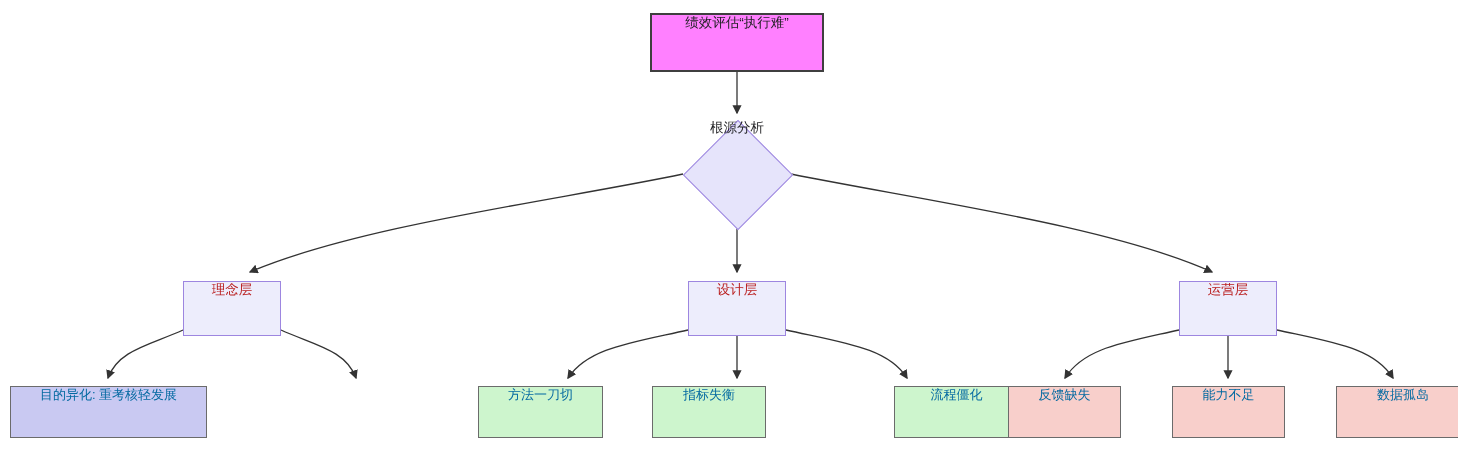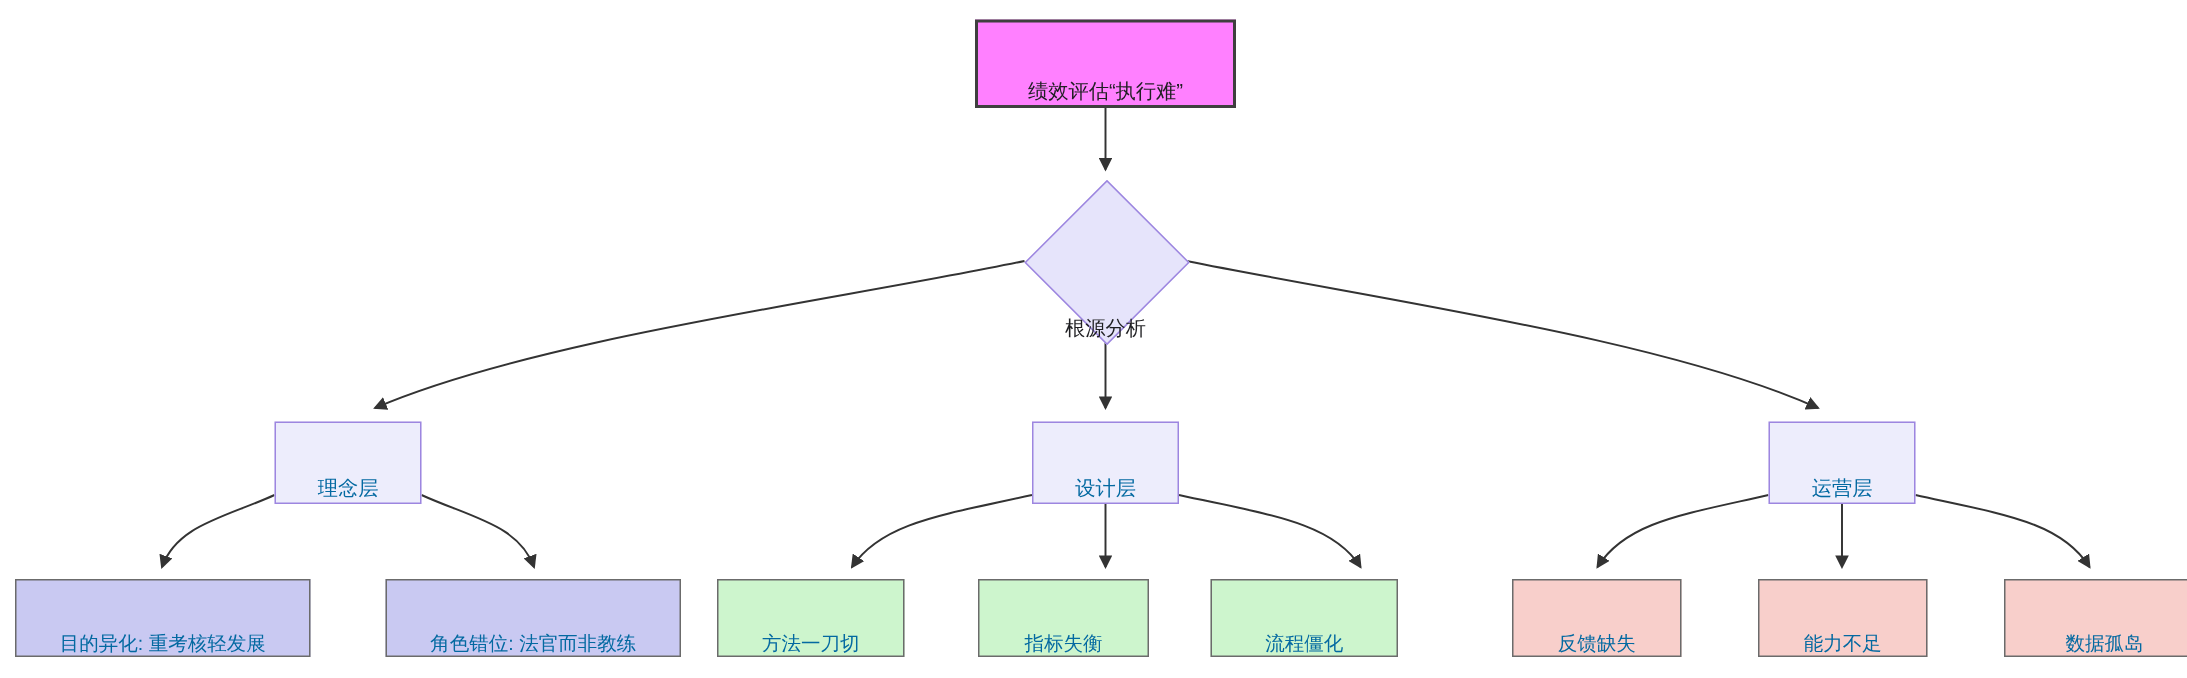--- a/index.html
+++ b/index.html
@@ -20,21 +20,21 @@
     left: 0;
     top: 0;
     width: 1458px;
     height: 452px;
     pointer-events: none;
   }
   .node {
     position: absolute;
     box-sizing: border-box;
     display: flex;
-    align-items: flex-end;
+    align-items: flex-start;
     justify-content: center;
     text-align: center;
     line-height: 1.25;
     white-space: nowrap;
   }
   .node-label {
     display: block;
     pointer-events: none;
   }
 
@@ -79,21 +79,21 @@
     z-index: 2;
   }
 
   
   .node.tier2 {
     top: 281px;
     width: 98px;
     height: 55px;
     background: #ededfc;
     border: 1.3px solid #9d86e0;
-    color: #0369a1;
+    color: #b91c1c;
     font-size: 13.5px;
   }
 
   
   .node.leaf {
     top: 386px;
     height: 52px;
     font-size: 13px;
     color: #0369a1;
   }
@@ -152,31 +152,28 @@
   <div class="node tier2" style="left:688px">
     <span class="node-label">设计层</span>
   </div>
   <div class="node tier2" style="left:1179px">
     <span class="node-label">运营层</span>
   </div>
 
   <div class="node leaf cat-blue" style="left:10px;width:197px">
     <span class="node-label">目的异化: 重考核轻发展</span>
   </div>
-  <div class="node leaf cat-blue" style="left:257px;width:197px">
-    <span class="node-label">角色错位: 法官而非教练</span>
-  </div>
 
   <div class="node leaf cat-green" style="left:478px;width:125px">
     <span class="node-label">方法一刀切</span>
   </div>
   <div class="node leaf cat-green" style="left:652px;width:114px">
     <span class="node-label">指标失衡</span>
   </div>
-  <div class="node leaf cat-green" style="left:807px;width:125px">
+  <div class="node leaf cat-green" style="left:894px;width:125px">
     <span class="node-label">流程僵化</span>
   </div>
 
   <div class="node leaf cat-red" style="left:1008px;width:113px">
     <span class="node-label">反馈缺失</span>
   </div>
   <div class="node leaf cat-red" style="left:1172px;width:113px">
     <span class="node-label">能力不足</span>
   </div>
   <div class="node leaf cat-red" style="left:1336px;width:134px">

